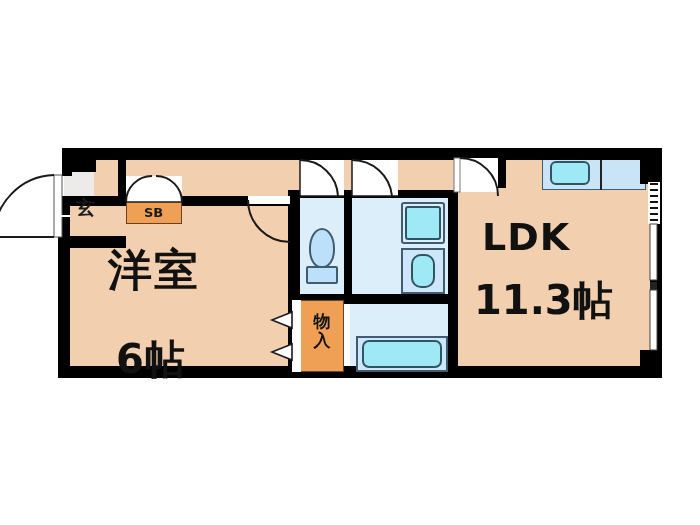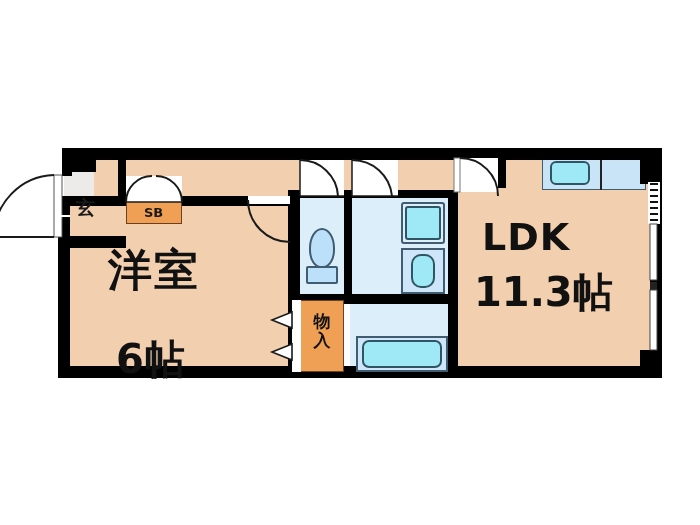--- a/index.html
+++ b/index.html
@@ -177,15 +177,15 @@
       <rect x="650" y="290" width="7" height="60" fill="#ffffff" stroke="#444" stroke-width="1"></rect>
     </g>
   </svg>
 
   <div class="lbl rm-gen" style="left:76px;top:198px;">玄</div>
 
   <div class="lbl rm-yo" style="left:108px;top:248px;text-align:right;">洋室</div>
   <div class="lbl rm-yo2" style="left:116px;top:305px;">6帖</div>
 
   <div class="lbl rm-ldk" style="left:482px;top:218px;">LDK</div>
-  <div class="lbl rm-ldk2" style="left:474px;top:272px;">11.3帖</div>
+  <div class="lbl rm-ldk2" style="left:474px;top:280px;">11.3帖</div>
 
 </div>
 
 </body></html>

